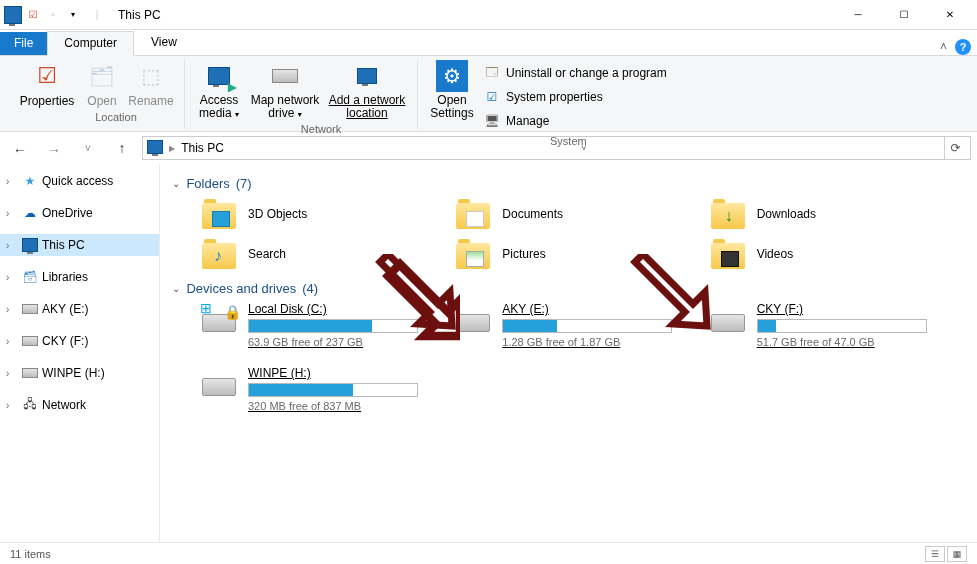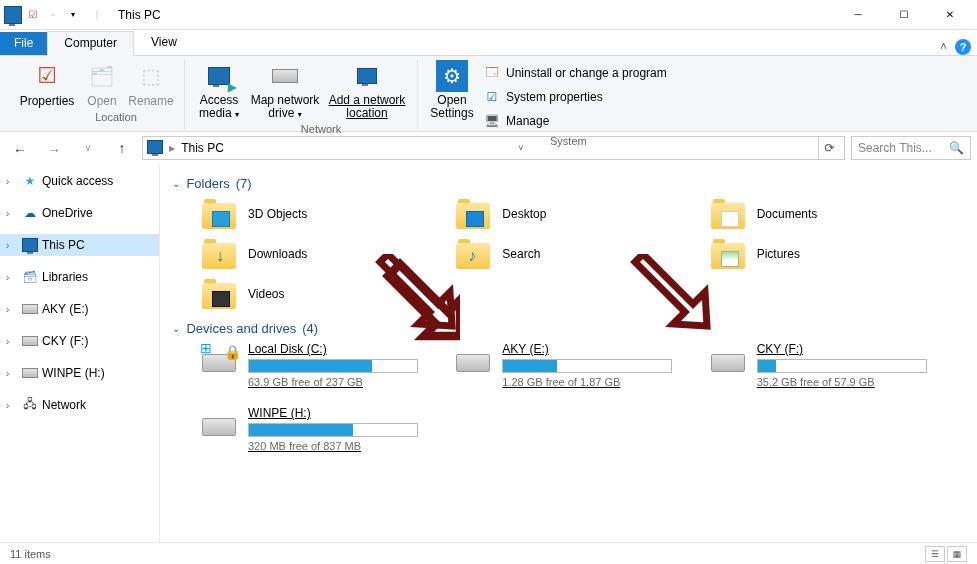--- a/index.html
+++ b/index.html
@@ -168,24 +168,20 @@
   <div class="navarrow">→</div>
   <div class="navarrow" style="font-size:10px;">˅</div>
   <div class="navarrow active">↑</div>
   <div class="addrbar">
     <span><span class="monitor-ic"></span></span>
     <span style="color:#888;font-size:8px;">▶</span>
     <span>This PC</span>
     <span class="refresh" style="border:none; margin-left:auto; font-size:9px;">˅</span>
     <span class="refresh">⟳</span>
   </div>
-  <div class="searchbox">
-    <span style="flex:1;">Search This...</span>
-    <span style="color:#666;">🔍</span>
-  </div>
 </div>
 
 <div class="body">
   <div class="nav">
     <div class="navitem">
         <span class="exp">›</span>
         <span class="ic" style="color:#3c9de0;">★</span>
         <span>Quick access</span>
       </div>
     <div style="height:10px;"></div>
@@ -247,28 +243,20 @@
       <span>(7)</span>
     </div>
     <div class="folders-grid">
       <div class="folderitem">
           <div class="foldericon">
             <div class="foldertab"></div>
             <div class="foldershape"></div>
             <div class="folderext" style="background:#26a0da;border-color:#1b7aa6;"></div>
           </div>
           <span>3D Objects</span>
-        </div>
-      <div class="folderitem">
-          <div class="foldericon">
-            <div class="foldertab"></div>
-            <div class="foldershape"></div>
-            <div class="folderext" style="background:#1a88d8;border-color:#166aa8;"></div>
-          </div>
-          <span>Desktop</span>
         </div>
       <div class="folderitem">
           <div class="foldericon">
             <div class="foldertab"></div>
             <div class="foldershape"></div>
             <div class="folderext"></div>
           </div>
           <span>Documents</span>
         </div>
       <div class="folderitem">
@@ -339,21 +327,21 @@
       </div>
       <div class="driveitem">
         <div class="driveicon">
             <div class="drivebox"></div>
           </div>
         <div class="driveinfo">
           <span>CKY (F:)</span>
           <div class="progress">
               <div class="fill" style="width: 11%;"></div>
             </div>
-          <span class="freetext">35.2 GB free of 57.9 GB</span>
+          <span class="freetext">51.7 GB free of 47.0 GB</span>
         </div>
       </div>
       <div class="driveitem">
         <div class="driveicon">
             <div class="drivebox"></div>
           </div>
         <div class="driveinfo">
           <span>WINPE (H:)</span>
           <div class="progress">
               <div class="fill" style="width: 62%;"></div>

